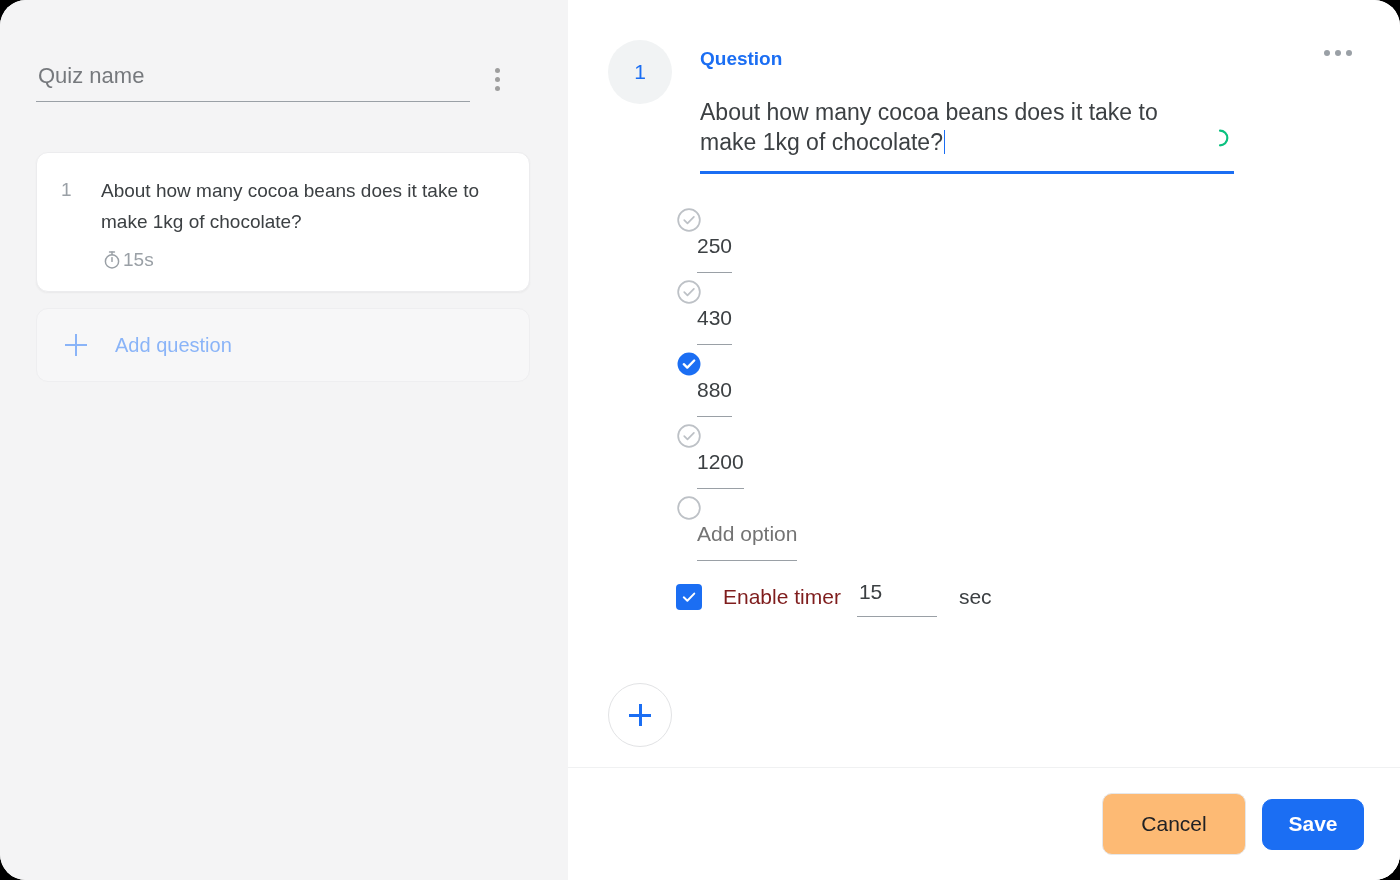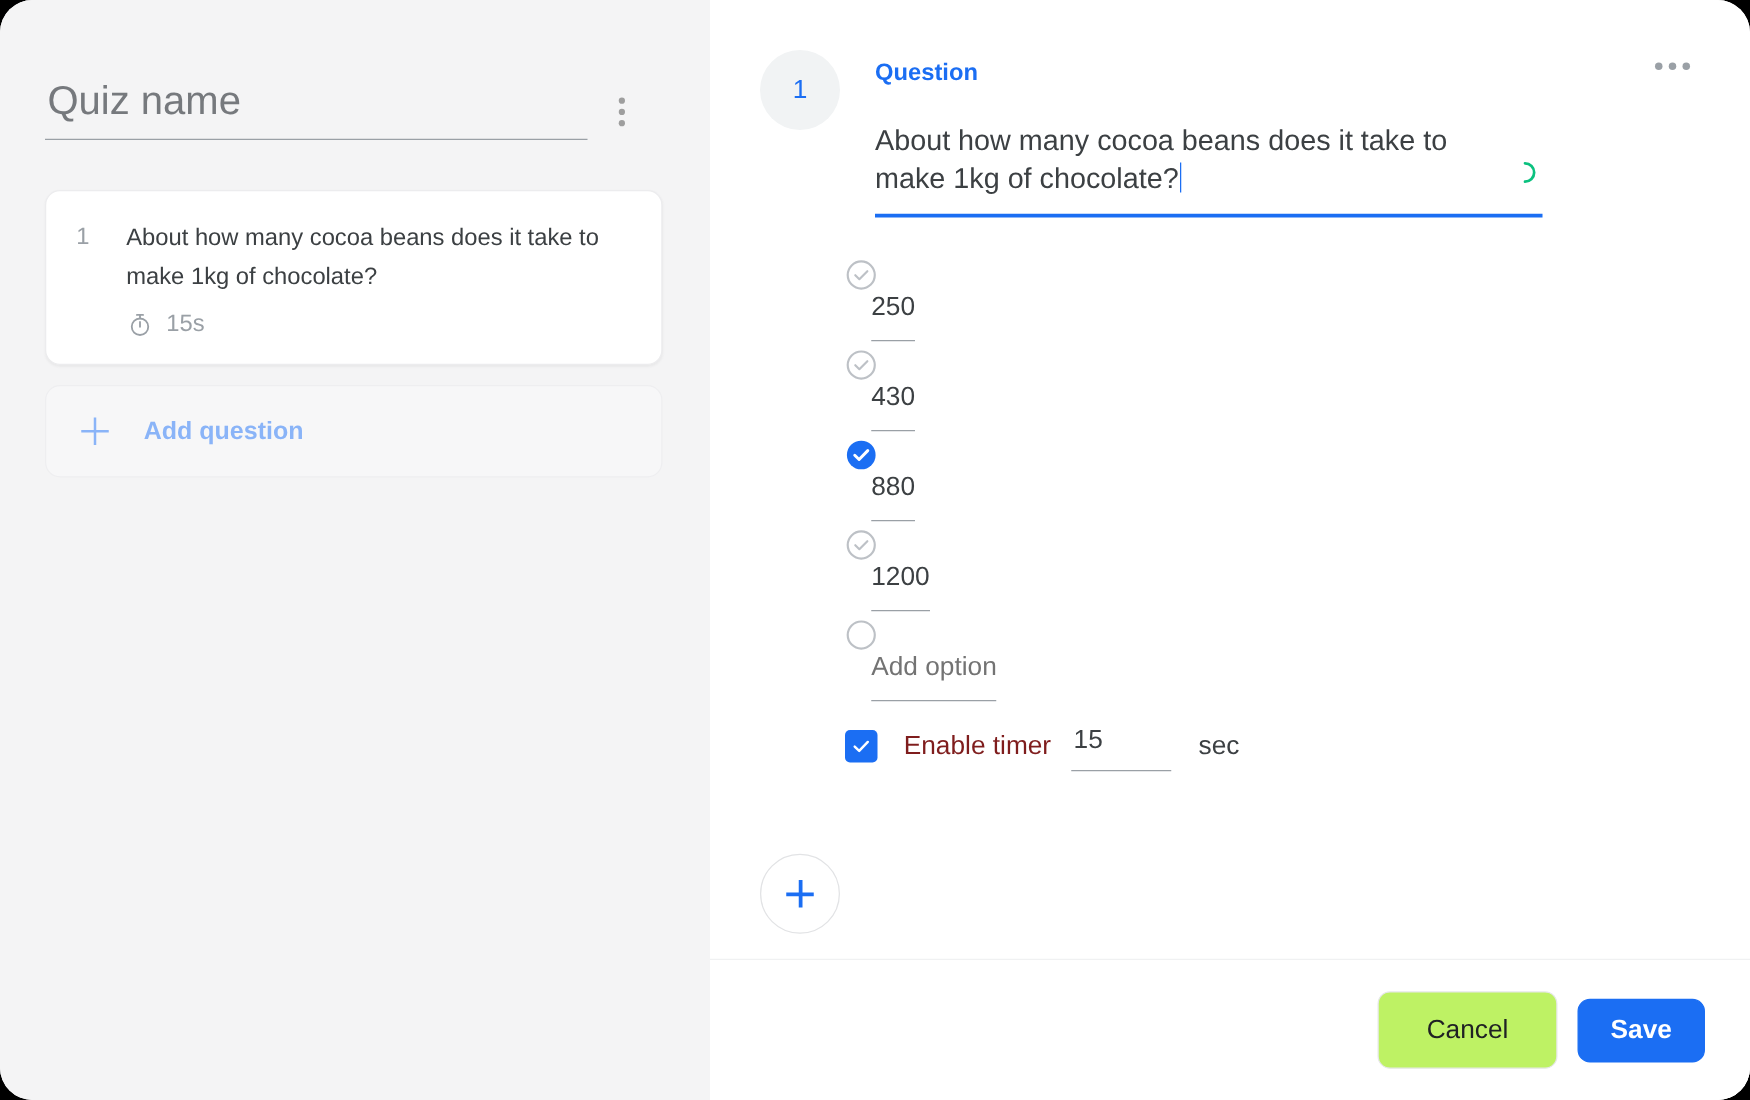--- a/index.html
+++ b/index.html
@@ -43,21 +43,21 @@
     display: flex;
     align-items: flex-end;
   }
 
   .quiz-name-field {
     flex: 1 1 auto;
     border: 0;
     border-bottom: 1px solid #9aa0a6;
     background: transparent;
     font-family: "Liberation Sans", sans-serif;
-    font-size: 32px;
+    font-size: 22px;
     color: #000000;
     padding: 0 0 12px 2px;
     outline: none;
     width: 438px;
   }
   .quiz-name-field::placeholder { color: #76797d; }
 
   .kebab-vertical {
     width: 30px;
     height: 34px;
@@ -103,41 +103,39 @@
   .qc-body { flex: 1 1 auto; }
   .qc-text {
     font-size: 19px;
     line-height: 31px;
     color: #3c4043;
   }
   .qc-timer {
     margin-top: 12px;
     display: flex;
     align-items: center;
-    gap: 10px;
     color: #9aa0a6;
     font-size: 19px;
   }
   .qc-timer svg { display: block; }
 
   .add-question {
     position: absolute;
     top: 308px;
     left: 36px;
     width: 494px;
     height: 74px;
     background: #f7f7f8;
     border: 1px solid #eeeef0;
     border-radius: 12px;
     display: flex;
     align-items: center;
     padding-left: 28px;
     gap: 28px;
     cursor: pointer;
-    font-weight: bold;
   }
   .aq-plus {
     width: 22px;
     height: 22px;
     position: relative;
     flex: 0 0 22px;
   }
   .aq-plus::before, .aq-plus::after {
     content: "";
     position: absolute;
@@ -383,21 +381,21 @@
     background: #ffffff;
   }
   .btn {
     font-family: "Liberation Sans", sans-serif;
     font-size: 21px;
     border-radius: 10px;
     cursor: pointer;
     border: 1px solid transparent;
   }
   .btn-cancel {
-    background: #bef264;
+    background: #fdba74;
     border-color: #e6e7e9;
     color: #202124;
     width: 144px;
     height: 62px;
   }
   .btn-save {
     background: #1b6ef3;
     color: #ffffff;
     font-weight: bold;
     width: 102px;

